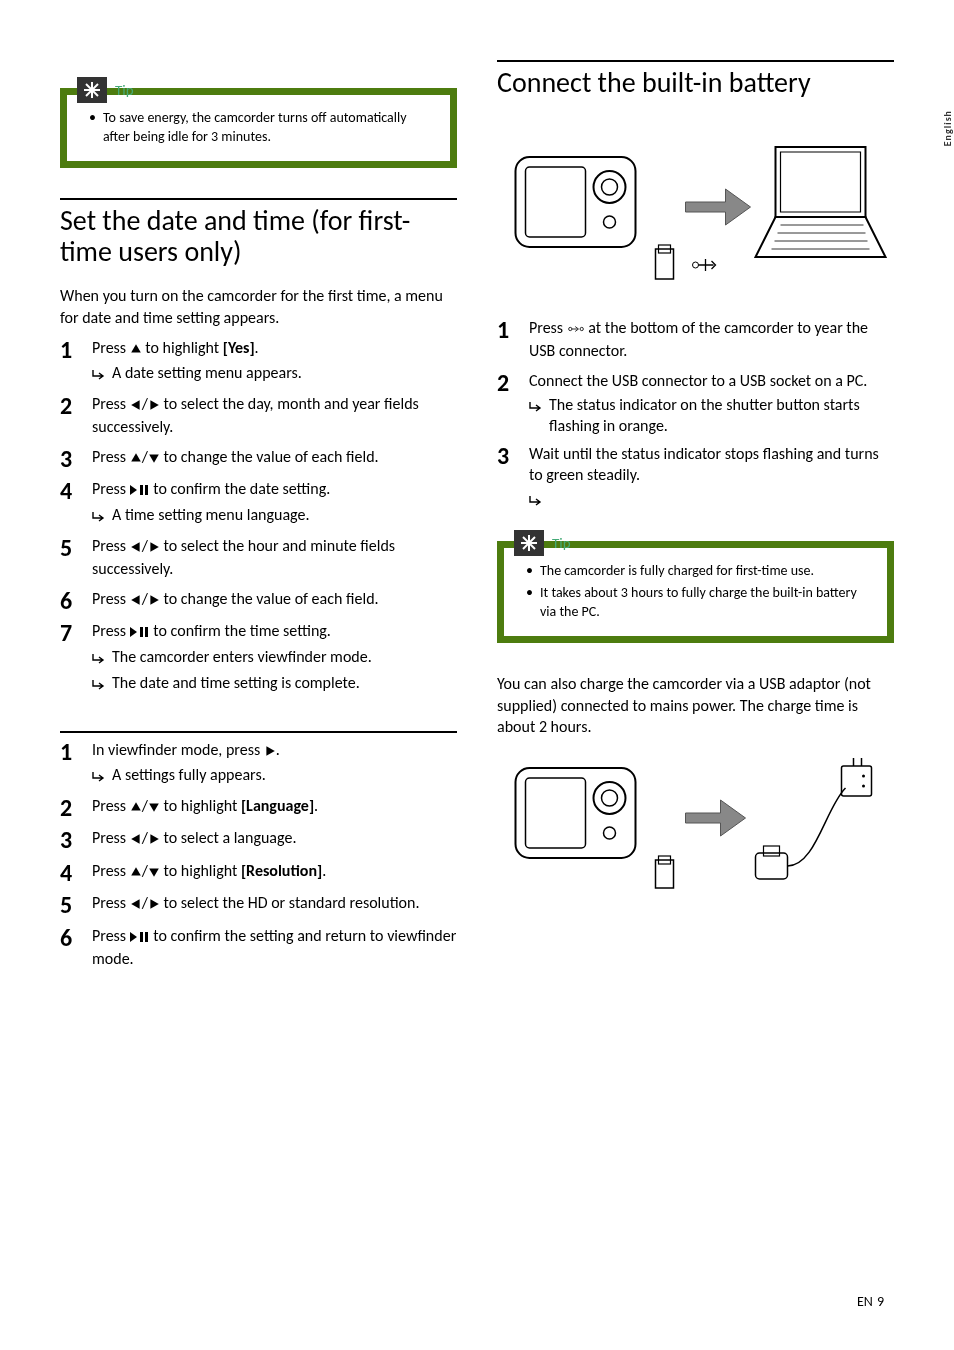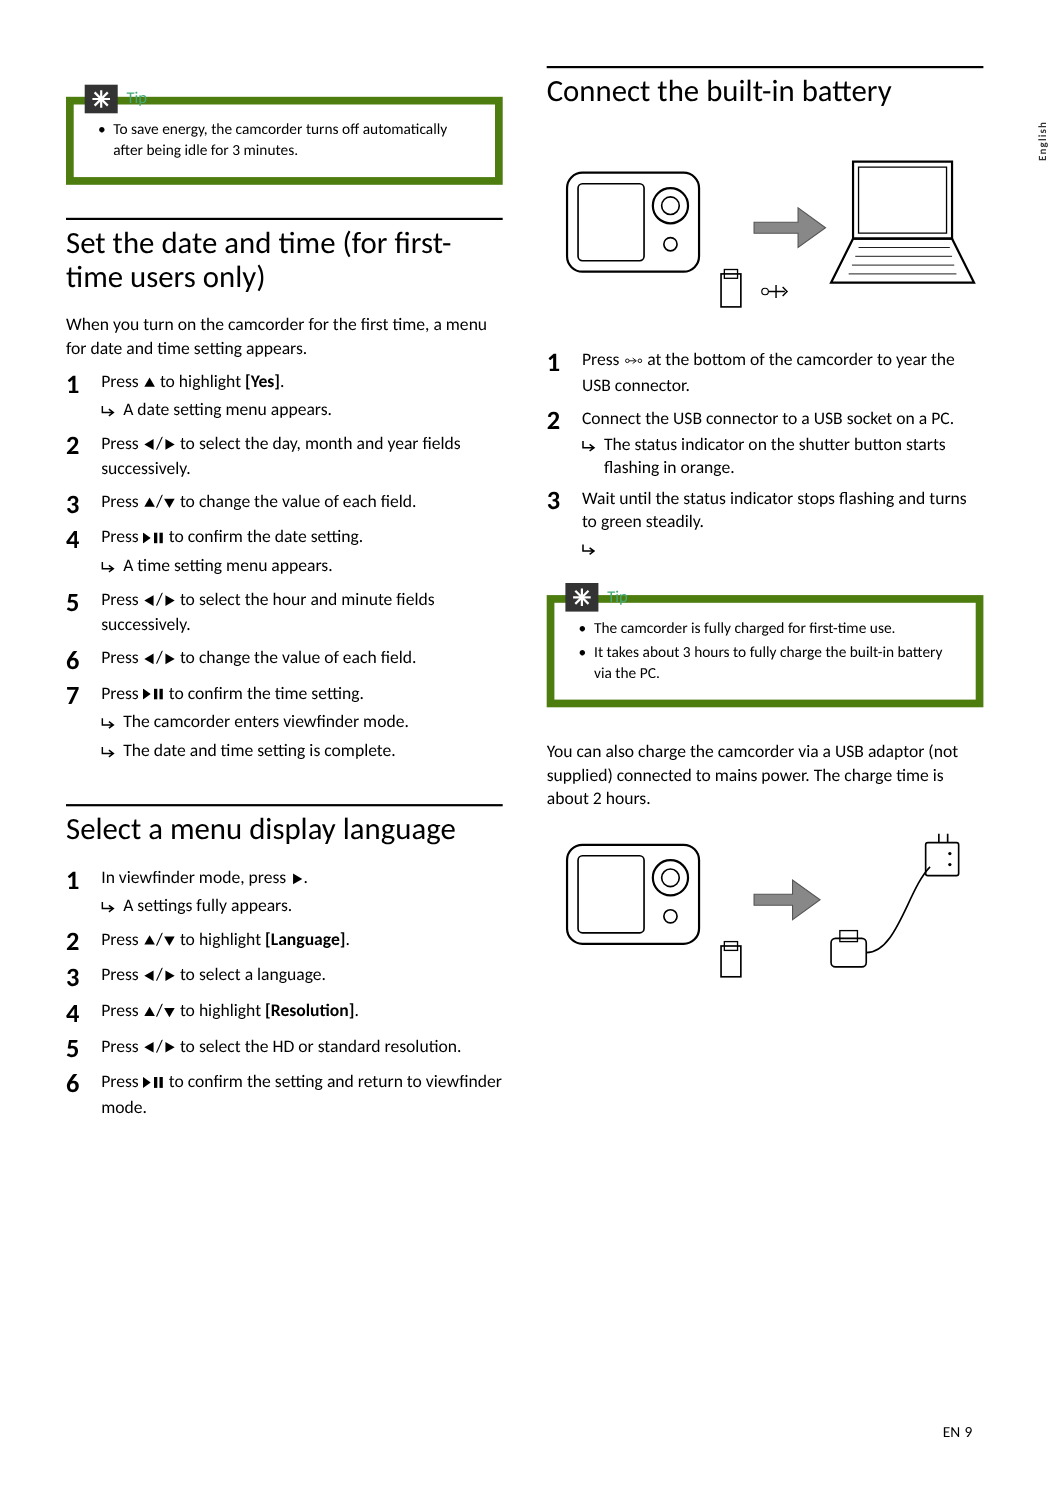--- a/index.html
+++ b/index.html
@@ -207,21 +207,21 @@
         <li>
           <span class="step-num">4</span>
           <div class="step-body">
             <p><span>Press </span><span class="glyph glyph-wide"><svg viewBox="0 0 20 10">
                     <use href="#i-playpause"></use>
                   </svg></span><span> to confirm the date setting.</span></p>
             <div class="sub">
                 <span class="sub-arrow"><svg width="14" height="12">
                     <use href="#i-subarrow"></use>
                   </svg></span>
-                <span class="sub-text">A time setting menu appears.</span>
+                <span class="sub-text">A time setting menu language.</span>
               </div>
           </div>
         </li>
         <li>
           <span class="step-num">5</span>
           <div class="step-body">
               <p><span>Press </span><span class="glyph"><svg>
                     <use href="#i-left"></use>
                   </svg></span>/<span class="glyph"><svg>
                     <use href="#i-right"></use>
@@ -256,21 +256,20 @@
                   </svg></span>
                 <span class="sub-text">The date and time setting is complete.</span>
               </div>
           </div>
         </li>
       </ol>
     </div>
 
     <div class="section-block">
       <div class="section-rule"></div>
-      <h2 class="section-title">Select a menu display language</h2>
       <ol class="steps">
         <li>
           <span class="step-num">1</span>
           <div class="step-body">
             <p><span>In viewfinder mode, press </span><span class="glyph"><svg>
                     <use href="#i-right"></use>
                   </svg></span><span>.</span></p>
             <div class="sub">
                 <span class="sub-arrow"><svg width="14" height="12">
                     <use href="#i-subarrow"></use>

